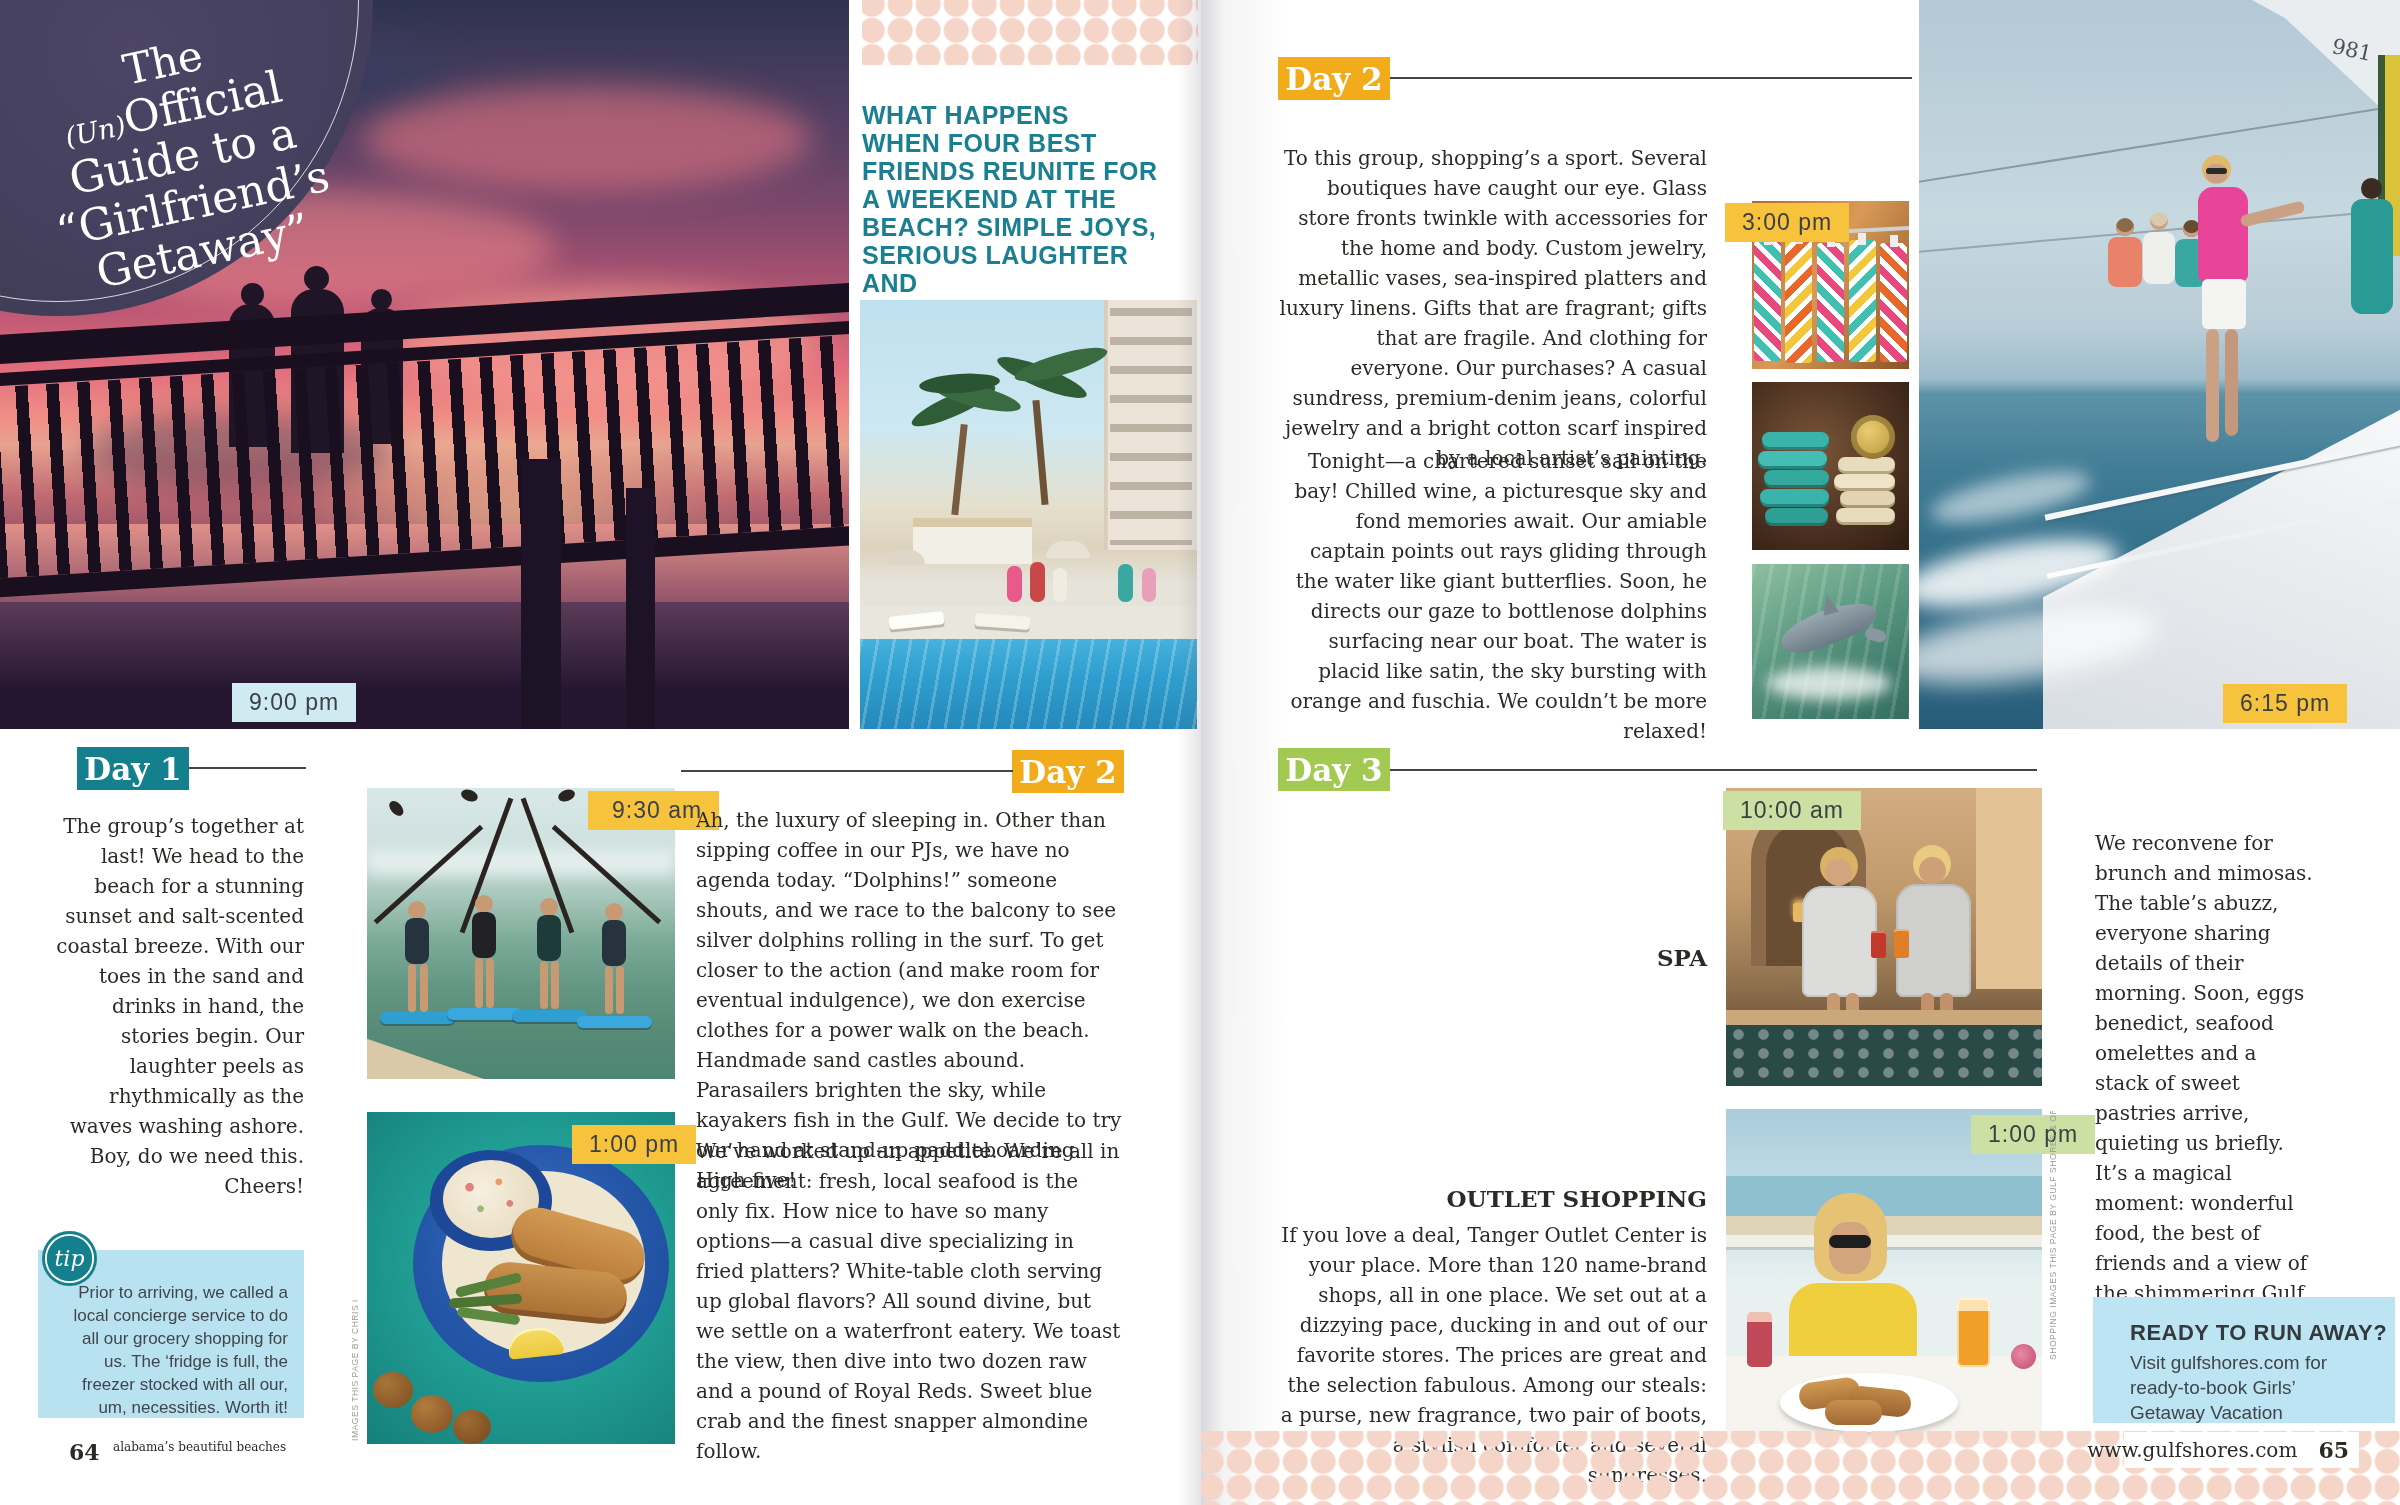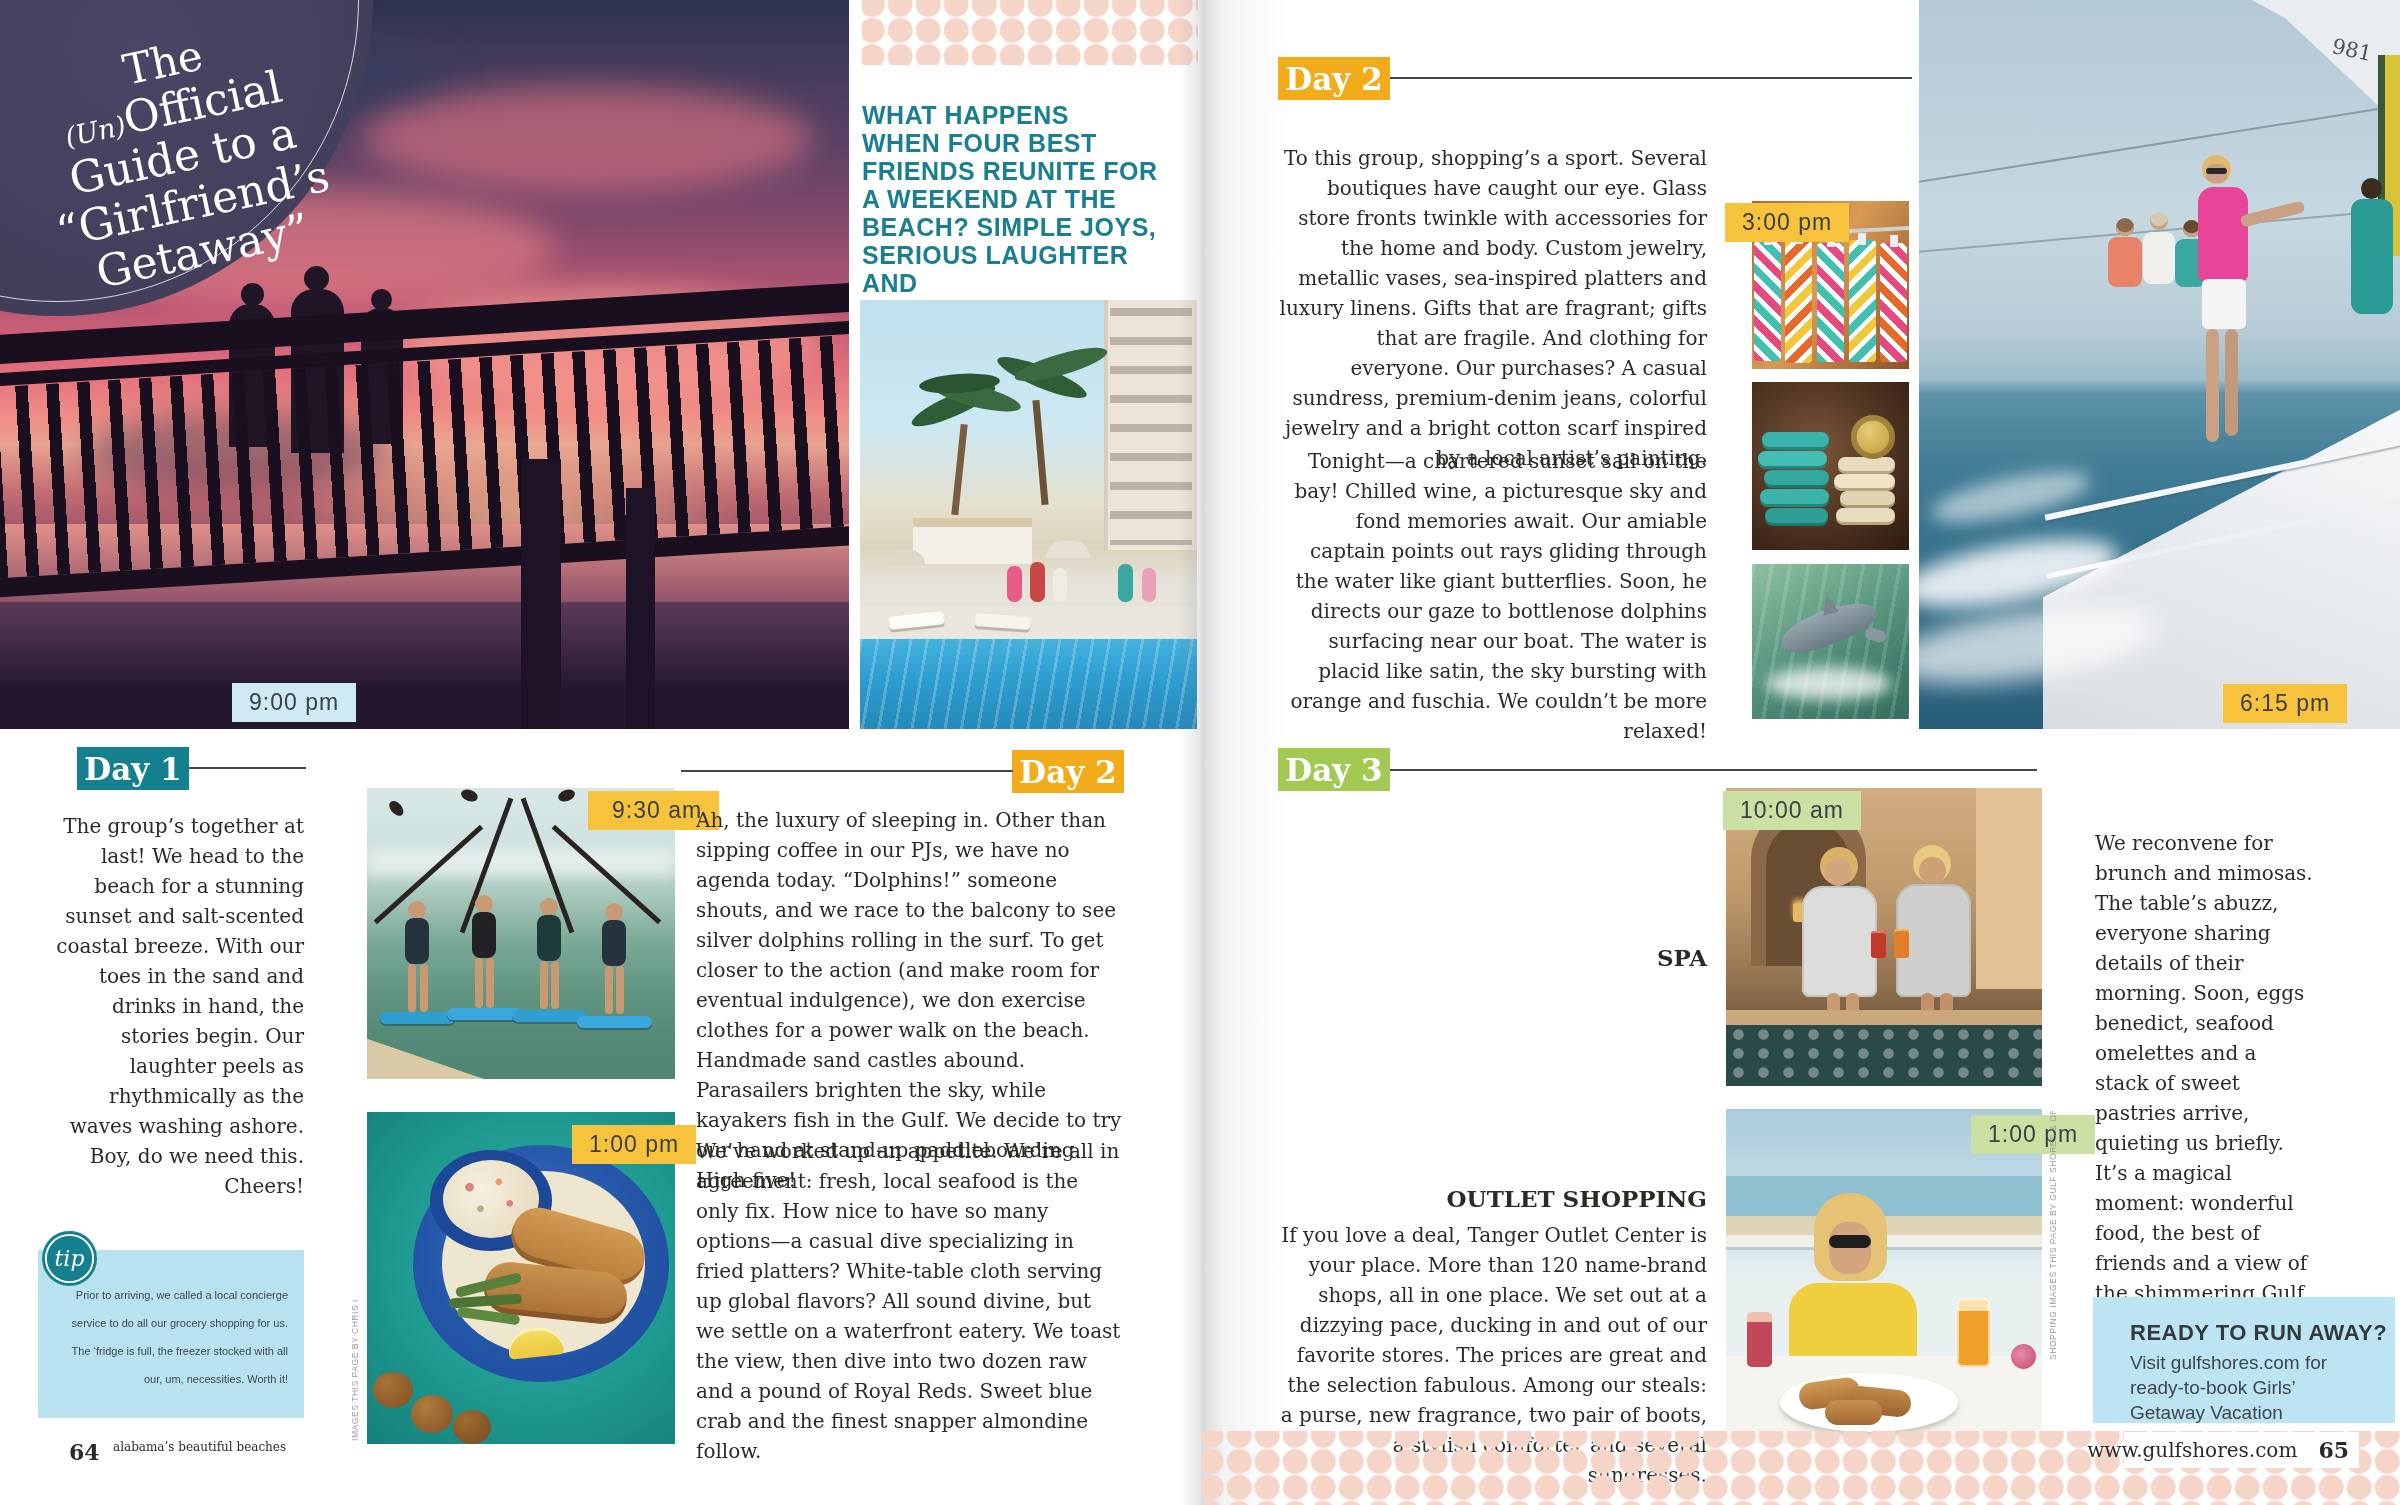--- a/index.html
+++ b/index.html
@@ -133,21 +133,21 @@
   <div class="badge" style="left:77px;top:747px;background:#15808d;">Day 1</div>
   <div class="rule" style="left:189px;top:767px;width:117px;"></div>
   <div class="body-text" style="left:48px;top:811px;width:256px;text-align:right;">The group’s together at last! We head to the beach for a stunning sunset and salt-scented coastal breeze. With our toes in the sand and drinks in hand, the stories begin. Our laughter peels as rhythmically as the waves washing ashore. Boy, do we need this. Cheers!</div>
 
   <div class="abs" style="left:38px;top:1250px;width:266px;height:168px;background:#b9e2f0;"></div>
   <div class="abs" style="left:42px;top:1231px;width:55px;height:55px;border-radius:50%;background:#15808d;
               box-shadow:inset 0 0 0 2.9px #15808d, inset 0 0 0 4.8px #ffffff;
               display:flex;align-items:center;justify-content:center;">
     <span class="serif" style="color:#fff;font-size:22px;font-style:italic;">tip</span>
   </div>
-  <div class="abs" style="left:57px;top:1281px;width:231px;text-align:right;font-size:11px;line-height:28px;color:#3f464c;">Prior to arriving, we called a local concierge service to do all our grocery shopping for us. The ‘fridge is full, the freezer stocked with all our, um, necessities. Worth it!</div>
+  <div class="abs" style="left:57px;top:1281px;width:231px;text-align:right;font-size:17px;line-height:23px;color:#3f464c;">Prior to arriving, we called a local concierge service to do all our grocery shopping for us. The ‘fridge is full, the freezer stocked with all our, um, necessities. Worth it!</div>
 
   <div class="ph" style="left:367px;top:788px;width:308px;height:291px;
               background:linear-gradient(180deg,#d8e8e8 0%,#cde0de 22%,#a5c6ba 38%,#7dab99 52%,#639784 68%,#558a77 85%,#4e8573 100%);">
     <div class="abs" style="left:0;top:63px;width:308px;height:25px;background:rgba(255,255,255,.55);filter:blur(6.7px);"></div>
     <div class="abs" style="left:0;top:218px;width:308px;height:73px;background:#d9c9a6;clip-path:polygon(0 100%, 0 45%, 38% 100%);"></div>
     <div class="paddle" style="left:59px;top:15.3px;height:143px;transform:rotate(48deg);"></div>
     <div class="paddle" style="left:117px;top:5.7px;height:143px;transform:rotate(20deg);"></div>
     <div class="paddle" style="left:178px;top:5.7px;height:143px;transform:rotate(-20deg);"></div>
     <div class="paddle" style="left:237px;top:15.3px;height:143px;transform:rotate(-48deg);"></div>
     <div class="blade" style="left:21px;top:15.3px;transform:rotate(48deg);"></div>

